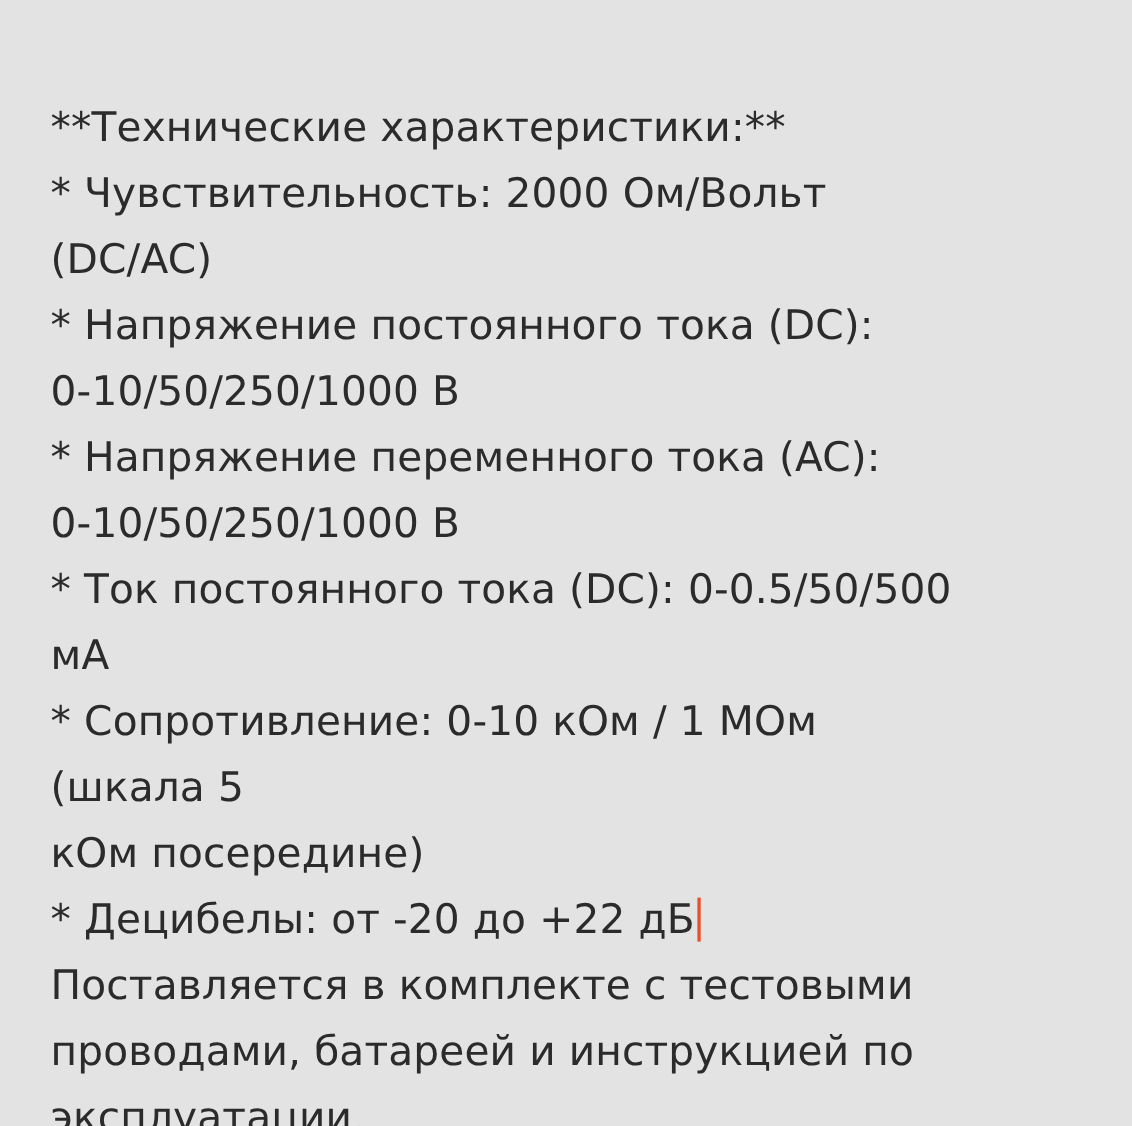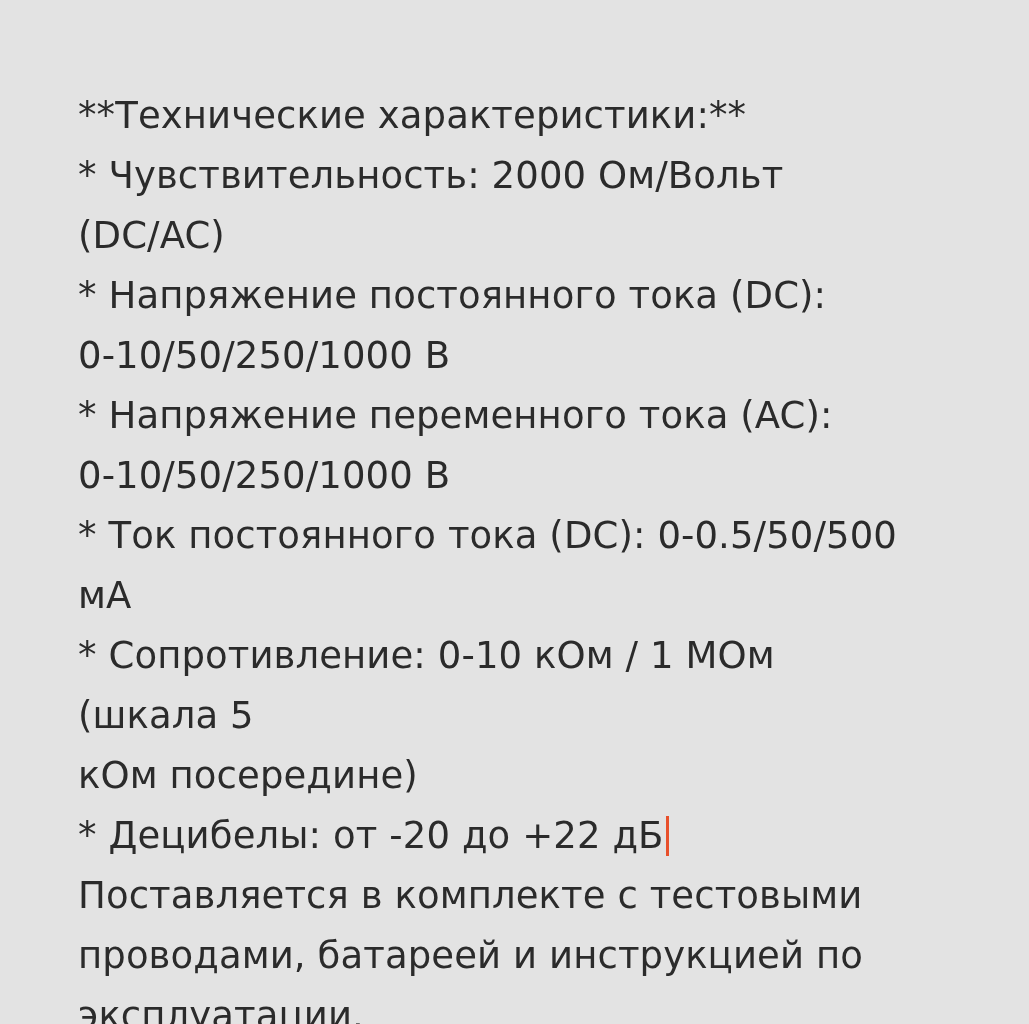--- a/index.html
+++ b/index.html
@@ -13,21 +13,20 @@
     font-family: "DejaVu Sans", sans-serif;
     overflow: hidden;
   }
   .page {
     position: relative;
     width: 895px;
     height: 1024px;
     background: #e3e3e3;
     box-sizing: border-box;
     padding: 86px 30px 0 46px;
-    margin-left: 32px;
   }
   .text-block {
     font-size: 37px;
     line-height: 60px;
     color: #2b2b2b;
     letter-spacing: 0.1px;
     white-space: pre-wrap;
     word-wrap: break-word;
   }
   .line {

